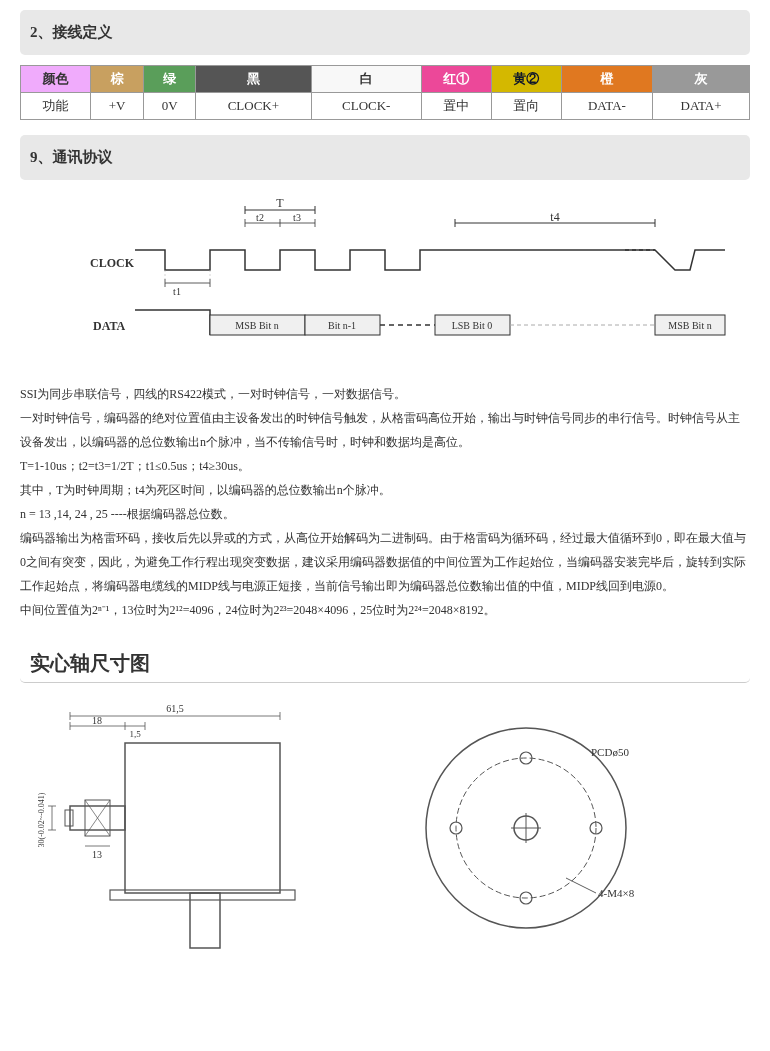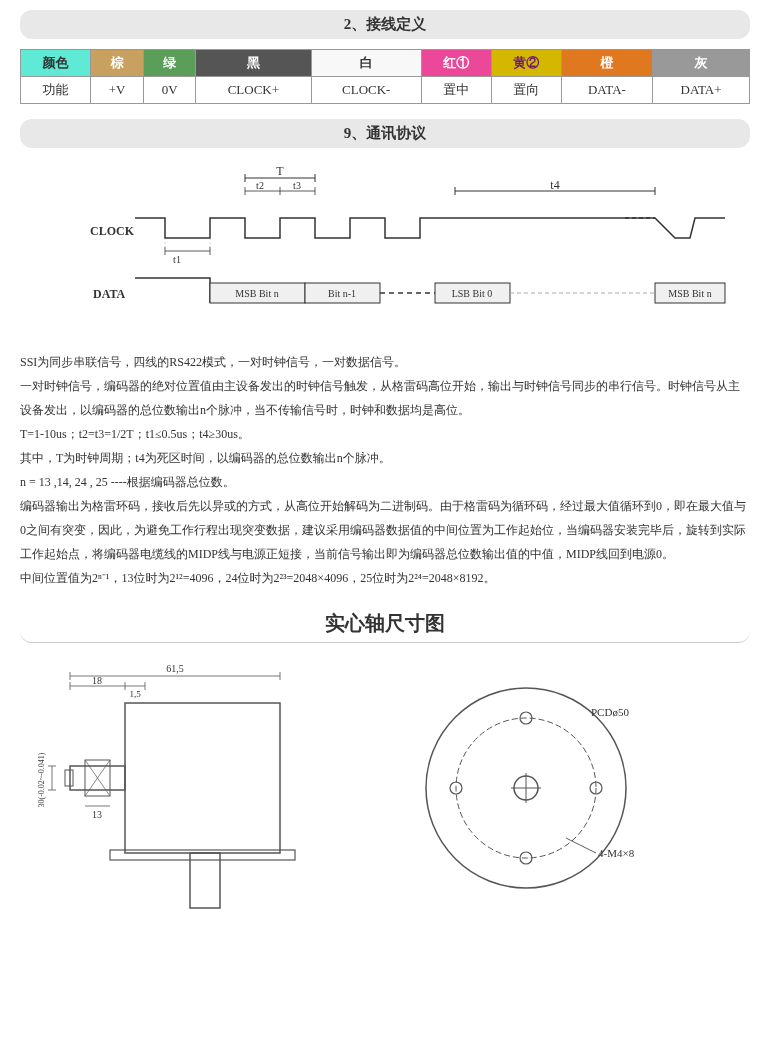--- a/index.html
+++ b/index.html
@@ -8,43 +8,42 @@
       font-size: 13px;
       color: #333;
       background: #fff;
       width: 770px;
       padding: 10px 20px;
     }
 
     
     .section-header {
       background: #e8e8e8;
-      padding: 5px 10px;
+      padding: 13px 10px;
       font-size: 15px;
       font-weight: bold;
       margin-bottom: 10px;
-      border-radius: 12px;
-      text-align: center;
+      border-radius: 5px;
     }
 
     
     .section2 { margin-bottom: 15px; }
 
     table.wiring {
       width: 100%;
       border-collapse: collapse;
       margin-bottom: 10px;
       font-size: 13px;
     }
     table.wiring th, table.wiring td {
       border: 1px solid #999;
       padding: 4px 6px;
       text-align: center;
     }
-    table.wiring th { background: #5eead4; }
+    table.wiring th { background: #f0abfc; }
 
     .notes {
       font-size: 12px;
       line-height: 1.8;
       padding-left: 5px;
       color: #444;
     }
 
     
     .section3 { margin-bottom: 15px; }
@@ -83,21 +82,21 @@
 
   <table class="wiring">
     <tbody>
         <tr>
       <th>颜色</th>
       <th style="background:#c8a060; color:#fff;">棕</th>
       <th style="background:#5a9e5a; color:#fff;">绿</th>
       <th style="background:#555; color:#fff;">黑</th>
       <th style="background:#f8f8f8; color:#333;">白</th>
       <th style="background:#ec4899; color:#fff;">红①</th>
-      <th style="background:#d4b800; color:#701a75;">黄②</th>
+      <th style="background:#d4b800; color:#0f172a;">黄②</th>
       <th style="background:#e07820; color:#fff;">橙</th>
       <th style="background:#999; color:#fff;">灰</th>
     </tr>
     <tr>
       <td>功能</td>
       <td>+V</td>
       <td>0V</td>
       <td>CLOCK+</td>
       <td>CLOCK-</td>
       <td>置中</td>

